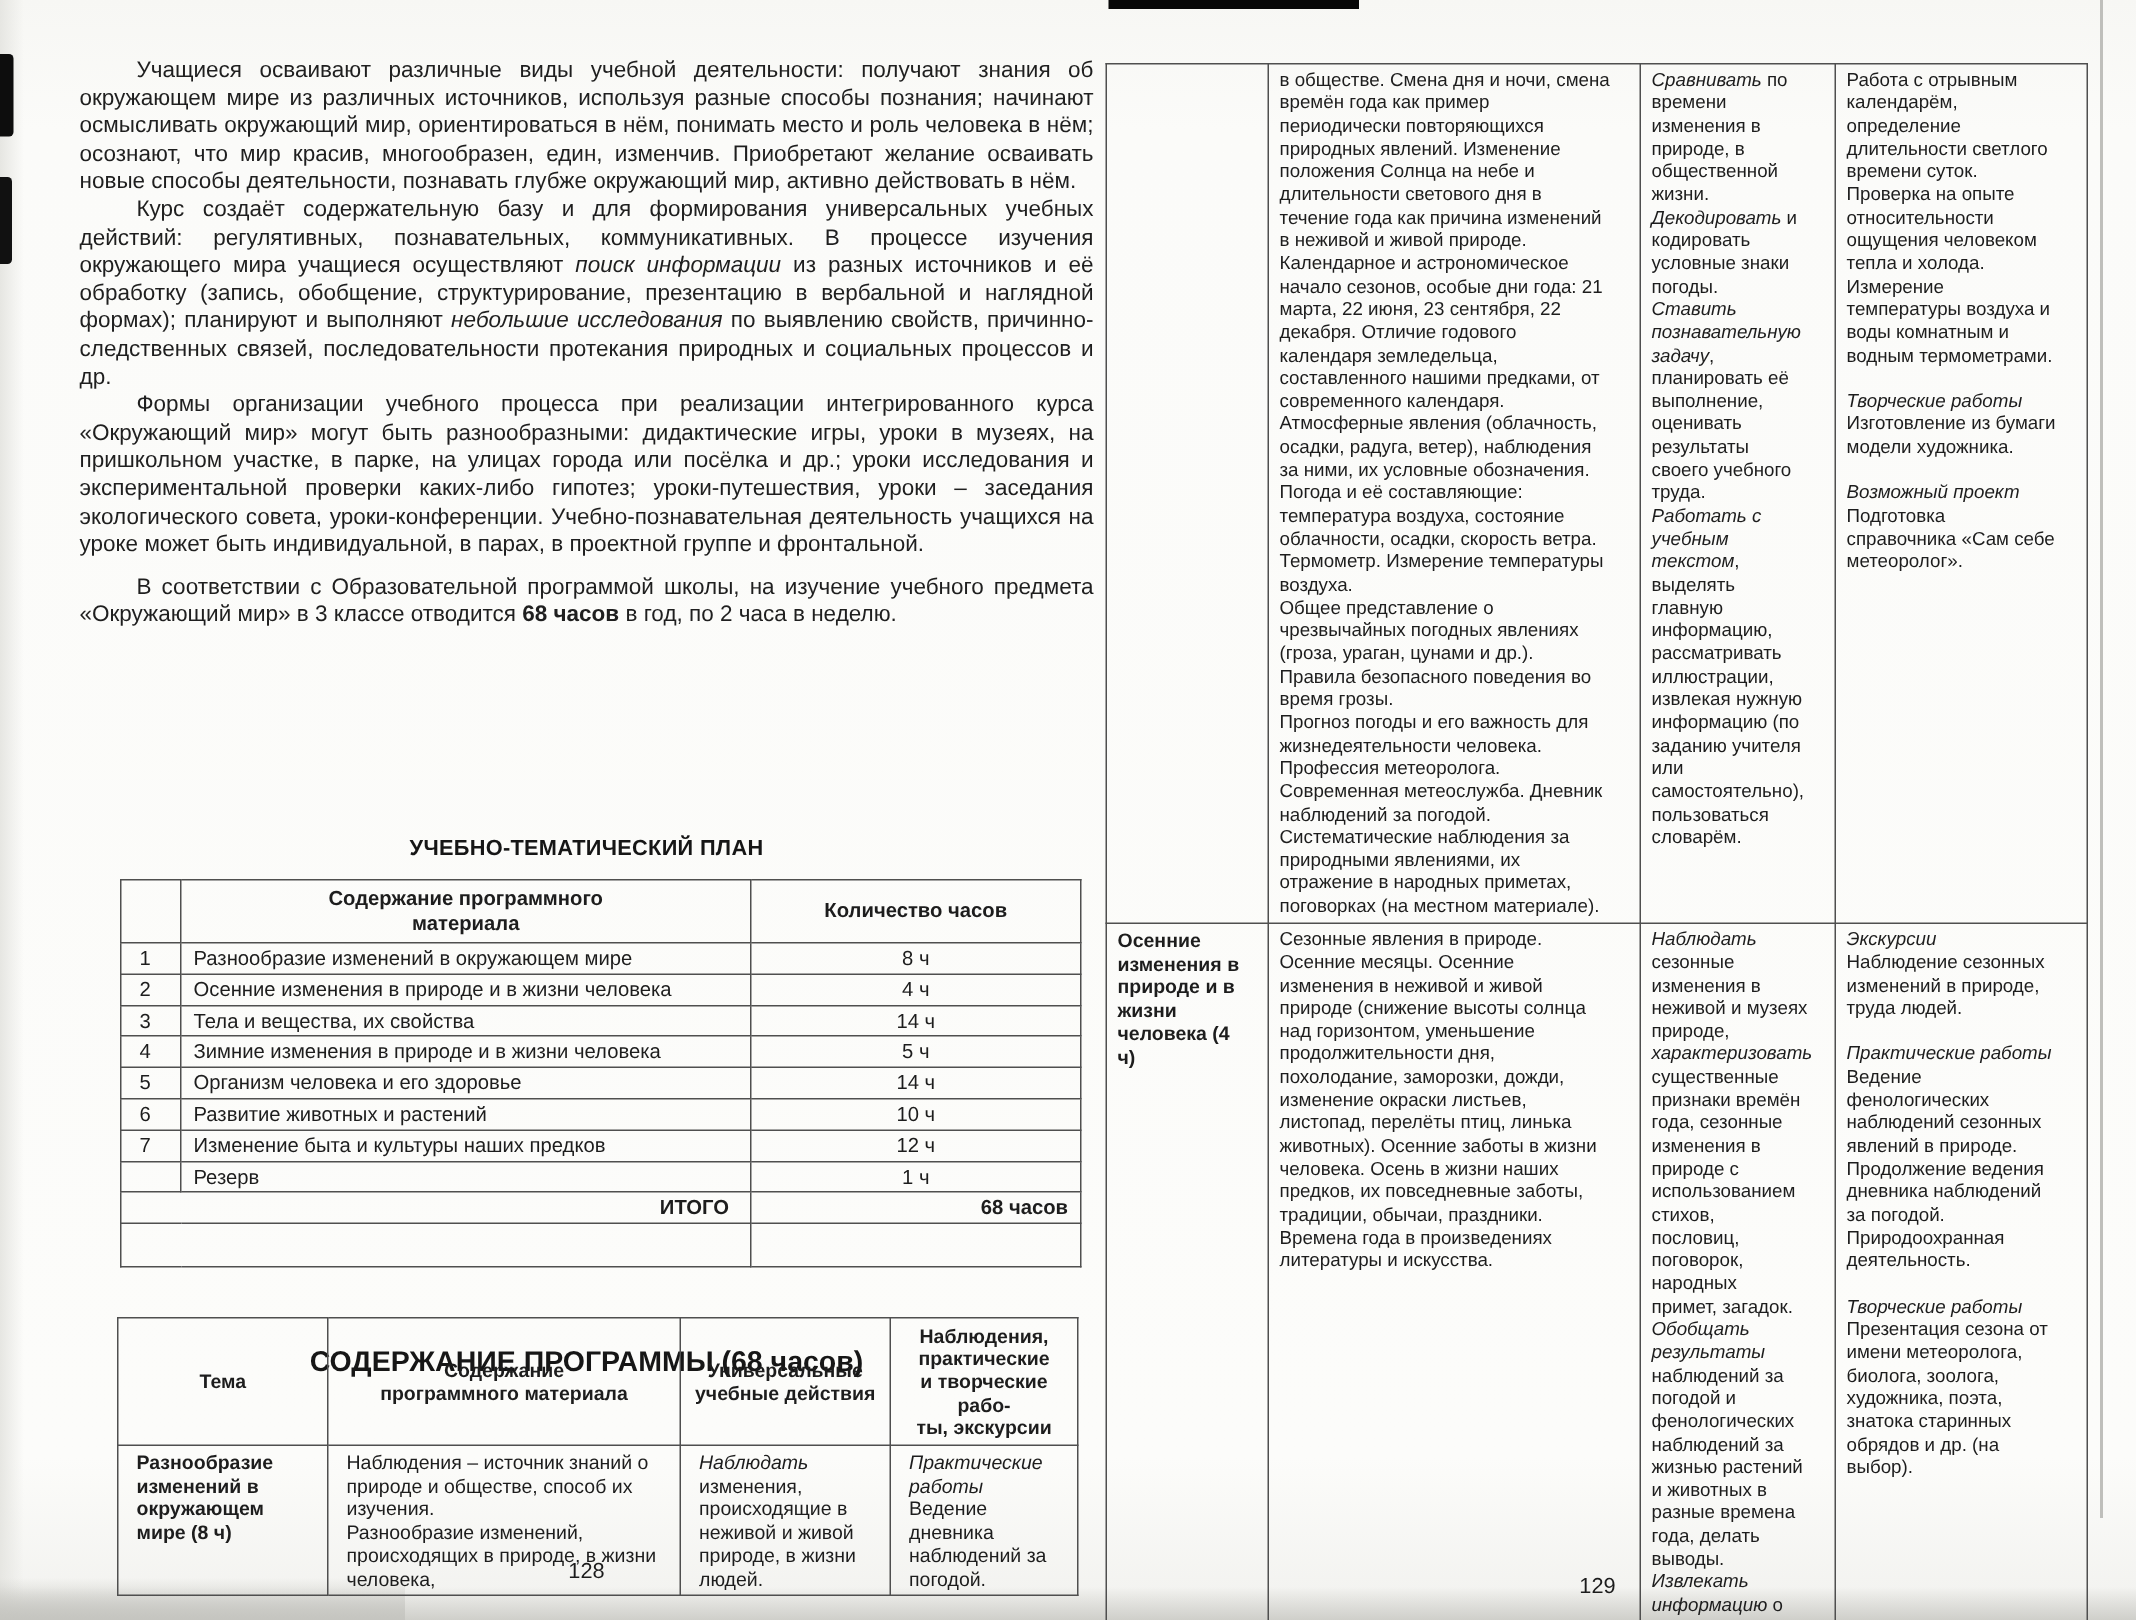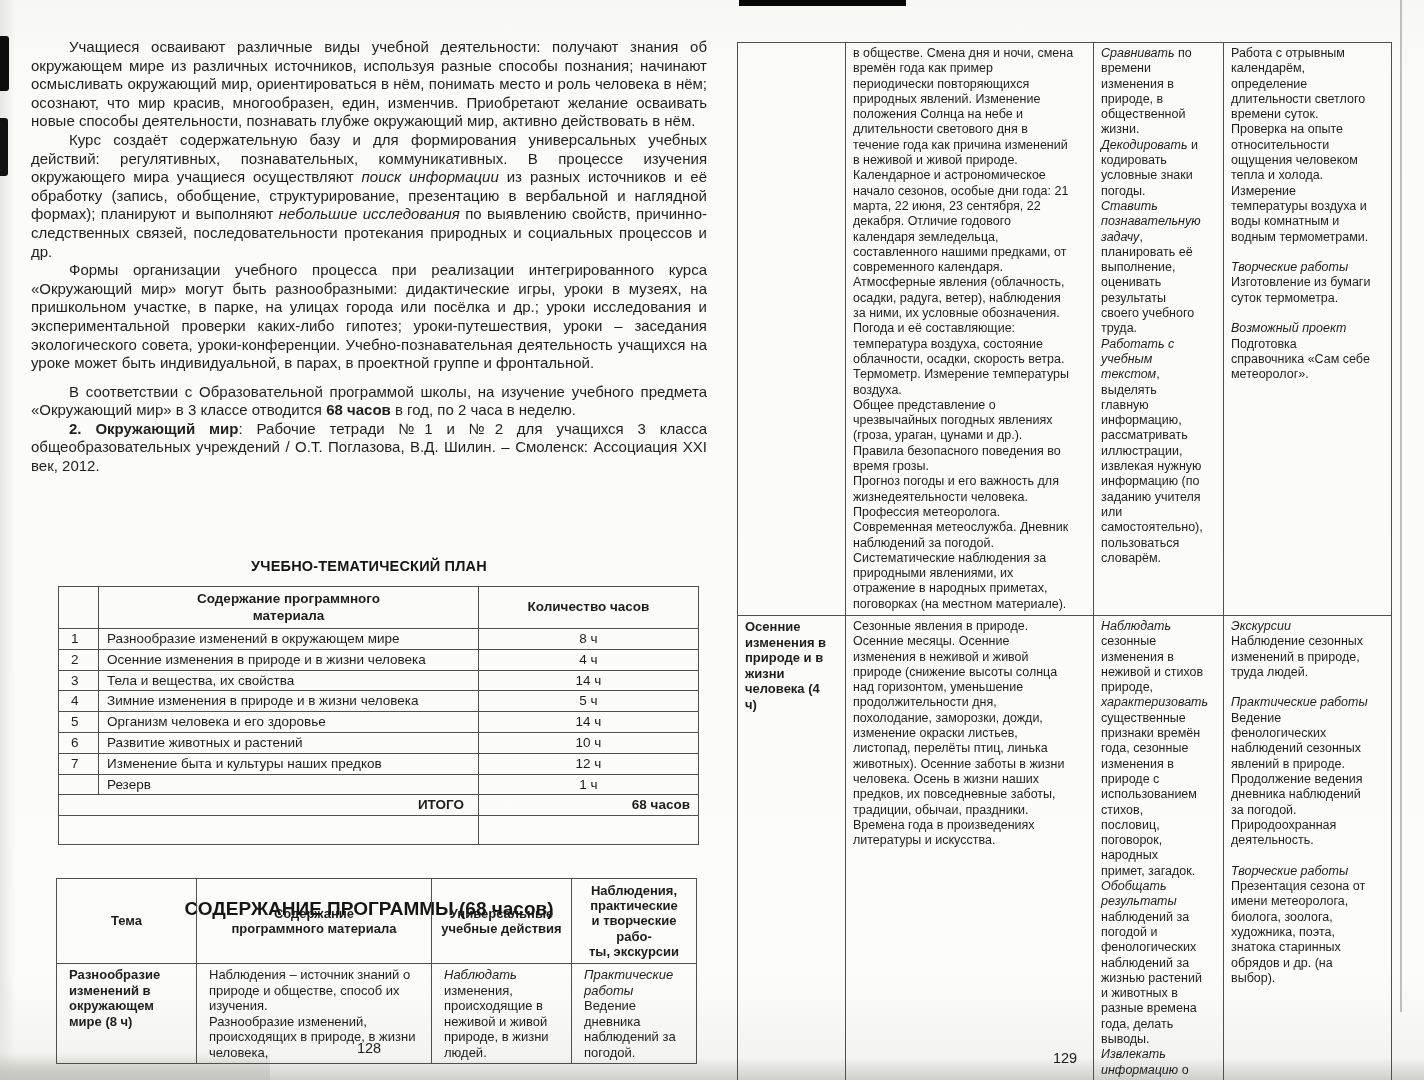--- a/index.html
+++ b/index.html
@@ -3,21 +3,21 @@
 <meta charset="utf-8">
 <style>
   html,body{margin:0;padding:0;background:#e9e9e6;}
   .canvas{
     position:relative;width:1424px;height:1080px;overflow:hidden;
     background:linear-gradient(180deg,#f7f7f4 0%,#fbfbf9 8%,#fcfcfa 90%,#f1f1ee 100%);
     color:#212121;font-family:"Liberation Sans","DejaVu Sans",sans-serif;
     -webkit-font-smoothing:antialiased;
   }
   .page{position:absolute;}
-  .page-left{left:31px;top:38px;width:676px;height:1040px;}
+  .page-left{left:53px;top:38px;width:676px;height:1040px;}
   .page-right{left:737px;top:0;width:656px;height:1080px;}
 
   .body-para{margin:0;font-size:15px;line-height:18.6px;text-align:justify;text-indent:38px;color:#1f1f1f;}
   .mt10{margin-top:10px;}
   .mt16{margin-top:16px;}
 
   .section-heading{position:absolute;left:0;width:100%;text-align:center;font-weight:bold;color:#161616;}
   .h-plan{top:520px;font-size:14.5px;letter-spacing:.2px;}
   .h-program{top:812px;font-size:19px;margin-top:48px;}
 
@@ -77,21 +77,20 @@
   <div class="art art-bottom"></div>
   <div class="art art-bottom-left"></div>
 
   <div class="page page-left">
 
     <div>
       <p class="body-para"><span>Учащиеся осваивают различные виды учебной деятельности: получают знания об окружающем мире из различных источников, используя разные способы познания; начинают осмысливать окружающий мир, ориентироваться в нём, понимать место и роль человека в нём; осознают, что мир красив, многообразен, един, изменчив. Приобретают желание осваивать новые способы деятельности, познавать глубже окружающий мир, активно действовать в нём.</span></p>
       <p class="body-para"><span>Курс создаёт содержательную базу и для формирования универсальных учебных действий: регулятивных, познавательных, коммуникативных. В процессе изучения окружающего мира учащиеся осуществляют </span><span class="it">поиск информации</span><span> из разных источников и её обработку (запись, обобщение, структурирование, презентацию в вербальной и наглядной формах); планируют и выполняют </span><span class="it">небольшие исследования</span><span> по выявлению свойств, причинно-следственных связей, последовательности протекания природных и социальных процессов и др.</span></p>
       <p class="body-para"><span>Формы организации учебного процесса при реализации интегрированного курса «Окружающий мир» могут быть разнообразными: дидактические игры, уроки в музеях, на пришкольном участке, в парке, на улицах города или посёлка и др.; уроки исследования и экспериментальной проверки каких-либо гипотез; уроки-путешествия, уроки – заседания экологического совета, уроки-конференции. Учебно-познавательная деятельность учащихся на уроке может быть индивидуальной, в парах, в проектной группе и фронтальной.</span></p>
       <p class="body-para mt10"><span>В соответствии с Образовательной программой школы, на изучение учебного предмета «Окружающий мир» в 3 классе отводится </span><span class="bd">68 часов</span><span> в год, по 2 часа в неделю.</span></p>
-      <p class="body-para"><span class="bd">2. Окружающий мир</span><span>: Рабочие тетради №1 и №2 для учащихся 3 класса общеобразовательных учреждений / О.Т. Поглазова, В.Д. Шилин. – Смоленск: Ассоциация XXI век, 2012.</span></p>
     </div>
 
     <div class="section-heading h-plan">УЧЕБНО-ТЕМАТИЧЕСКИЙ ПЛАН</div>
 
     <table class="plan-table">
       <colgroup>
           <col style="width:40px">
           <col style="width:380px">
           <col style="width:220px">
         </colgroup>
@@ -217,34 +216,34 @@
               <div class="rt-para"><span class="it">Декодировать</span><span> и кодировать условные знаки погоды.</span></div>
               <div class="rt-para"><span class="it">Ставить познавательную задачу</span><span>, планировать её выполнение, оценивать результаты своего учебного труда.</span></div>
               <div class="rt-para"><span class="it">Работать с учебным текстом</span><span>, выделять главную информацию, рассматривать иллюстрации, извлекая нужную информацию (по заданию учителя или самостоятельно), пользоваться словарём.</span></div>
             </td>
           <td>
               <div class="rt-para"><span>Работа с отрывным календарём, определение длительности светлого времени суток.</span></div>
               <div class="rt-para"><span>Проверка на опыте относительности ощущения человеком тепла и холода.</span></div>
               <div class="rt-para"><span>Измерение температуры воздуха и воды комнатным и водным термометрами.</span></div>
               <div class="rt-para">&nbsp;</div>
               <div class="rt-para"><span class="it">Творческие работы</span></div>
-              <div class="rt-para"><span>Изготовление из бумаги суток термометра.</span></div>
+              <div class="rt-para"><span>Изготовление из бумаги модели художника.</span></div>
               <div class="rt-para">&nbsp;</div>
               <div class="rt-para"><span class="it">Возможный проект</span></div>
               <div class="rt-para"><span>Подготовка справочника «Сам себе метеоролог».</span></div>
             </td>
         </tr>
         <tr class="r2">
           <td class="theme">Осенние изменения в природе и в жизни человека (4 ч)</td>
           <td>
               <div class="rt-para"><span>Сезонные явления в природе. Осенние месяцы. Осенние изменения в неживой и живой природе (снижение высоты солнца над горизонтом, уменьшение продолжительности дня, похолодание, заморозки, дожди, изменение окраски листьев, листопад, перелёты птиц, линька животных). Осенние заботы в жизни человека. Осень в жизни наших предков, их повседневные заботы, традиции, обычаи, праздники.</span></div>
               <div class="rt-para"><span>Времена года в произведениях литературы и искусства.</span></div>
             </td>
           <td>
-              <div class="rt-para"><span class="it">Наблюдать</span><span> сезонные изменения в неживой и стихов природе, </span><span class="it">характеризовать</span><span> существенные признаки времён года, сезонные изменения в природе с использованием стихов, пословиц, поговорок, народных примет, загадок.</span></div>
+              <div class="rt-para"><span class="it">Наблюдать</span><span> сезонные изменения в неживой и музеях природе, </span><span class="it">характеризовать</span><span> существенные признаки времён года, сезонные изменения в природе с использованием стихов, пословиц, поговорок, народных примет, загадок.</span></div>
               <div class="rt-para"><span class="it">Обобщать результаты</span><span> наблюдений за погодой и фенологических наблюдений за жизнью растений и животных в разные времена года, делать выводы.</span></div>
               <div class="rt-para"><span class="it">Извлекать информацию</span><span> о временах года из разных источников: из учебного текста, стихотворений, репродукций художников и других иллюстраций, из</span></div>
             </td>
           <td>
               <div class="rt-para"><span class="it">Экскурсии</span></div>
               <div class="rt-para"><span>Наблюдение сезонных изменений в природе, труда людей.</span></div>
               <div class="rt-para">&nbsp;</div>
               <div class="rt-para"><span class="it">Практические работы</span></div>
               <div class="rt-para"><span>Ведение фенологических наблюдений сезонных явлений в природе.</span></div>
               <div class="rt-para"><span>Продолжение ведения дневника наблюдений за погодой.</span></div>

